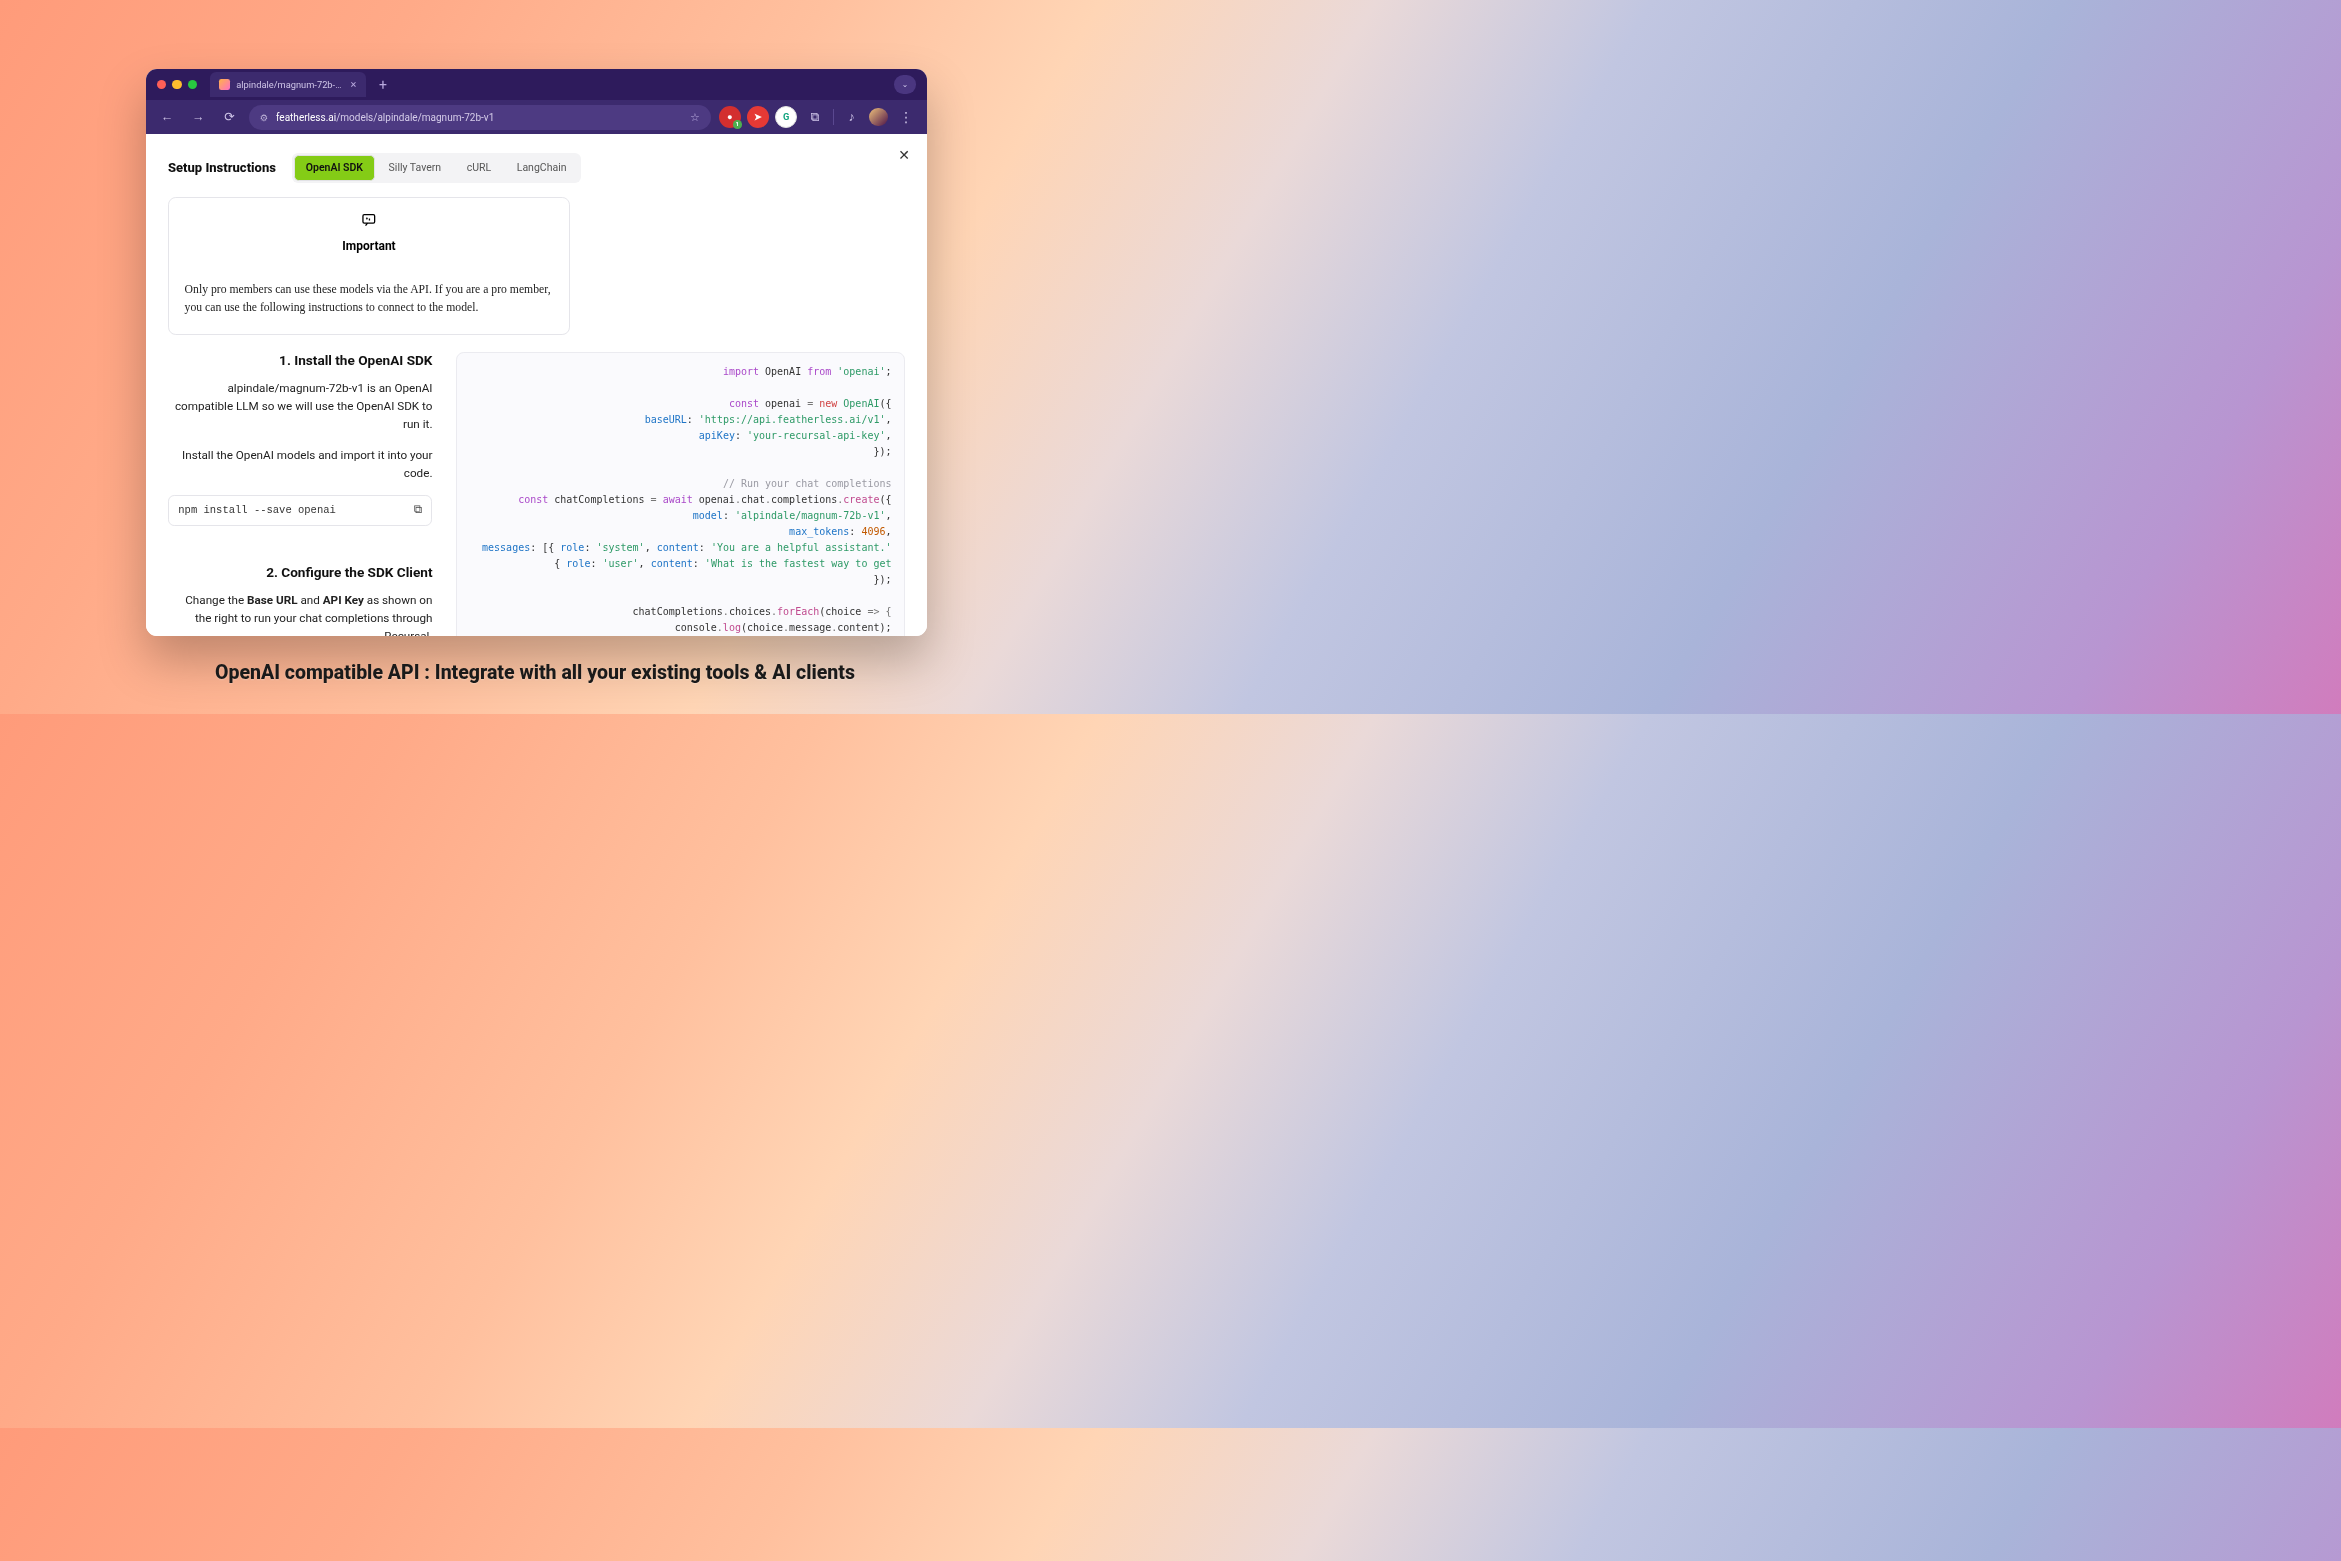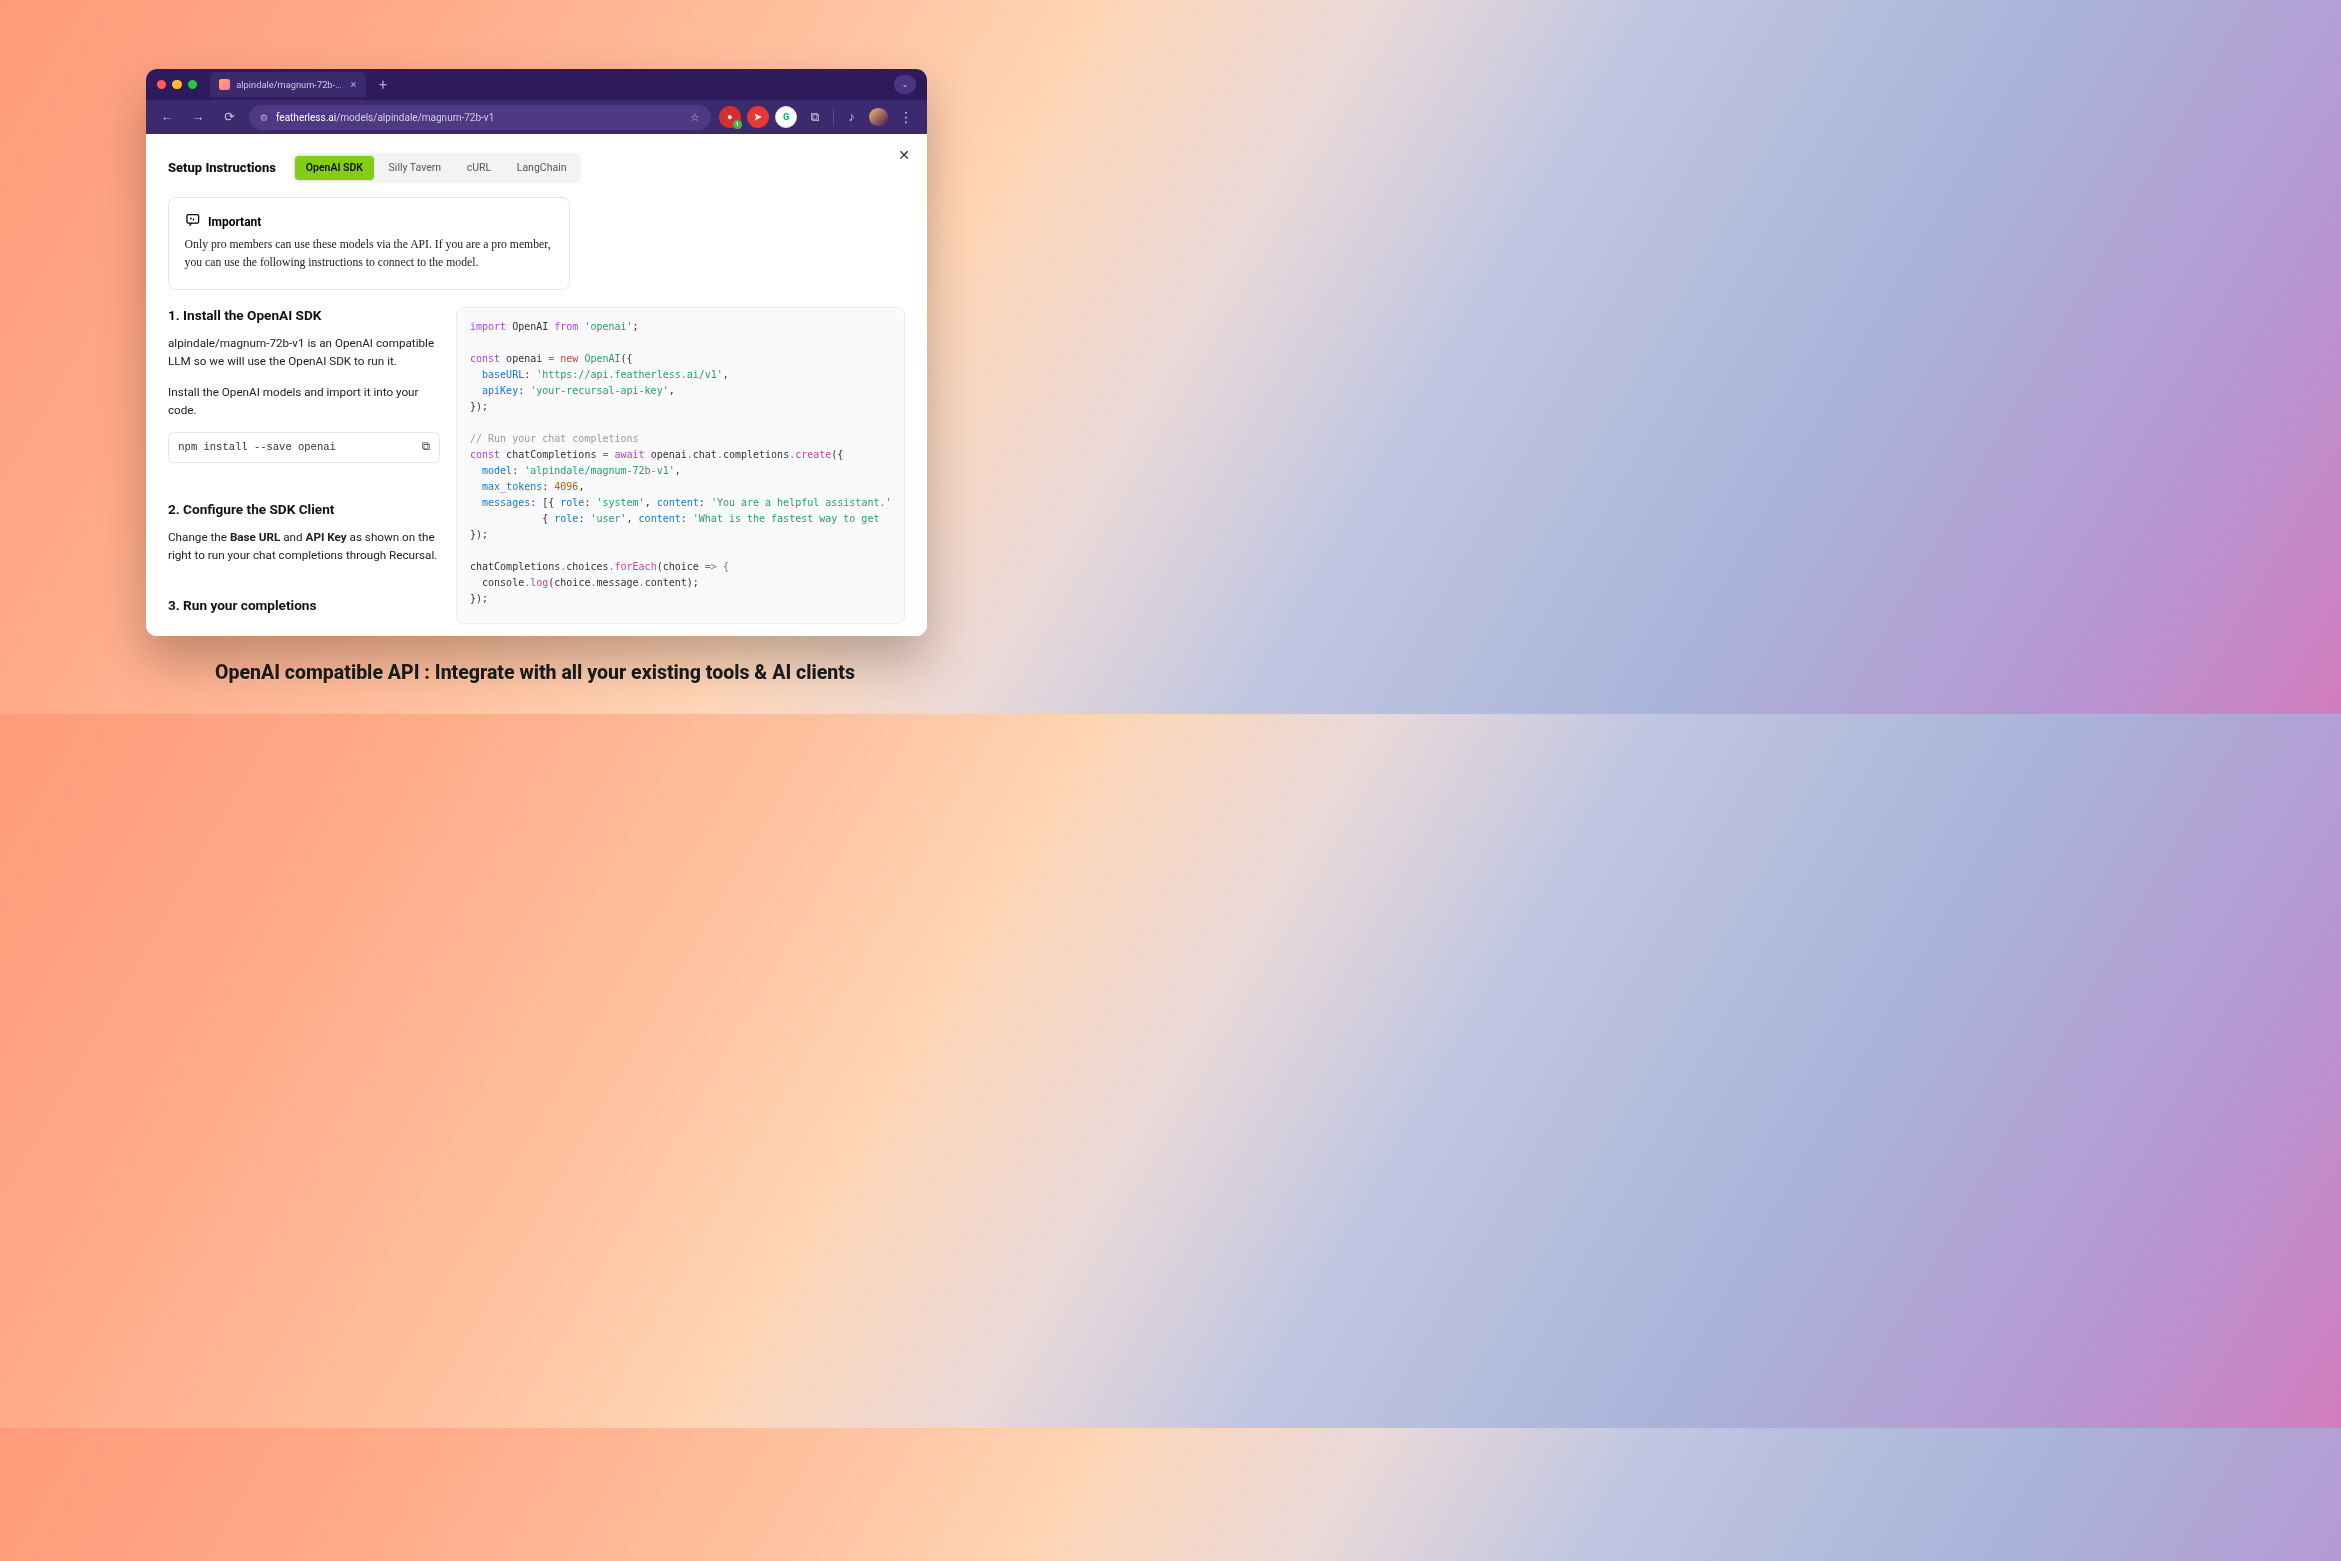--- a/index.html
+++ b/index.html
@@ -124,24 +124,24 @@
   border: 0.8px solid transparent;
 }
 .tab-btn.active { background: #84cc16; border: 0.8px solid #e2e2e6; color: #111; font-weight: 600; }
 
 .important-box {
   border: 0.8px solid #e5e5ea; border-radius: 7.8px;
   padding: 14px 15.6px 17px 15.6px;
   width: 402px;
   margin-bottom: 17px;
 }
-.important-header { display: flex; align-items: center; gap: 7.8px; font-weight: 700; font-size: 12px; margin-bottom: 5px; }
+.important-header { display: flex; align-items: center; gap: 7.8px; font-weight: 700; font-size: 12px; margin-bottom: 28px; flex-direction: column; }
 .important-text { font-size: 11.7px; color: #222; line-height: 1.55; font-family: Liberation Serif, serif; }
 
-.columns { display: flex; gap: 16px; }
+.columns { display: flex; gap: 24px; text-align: right; }
 .left-col { width: 287px; }
 .section-h { font-size: 13.6px; font-weight: 700; color: #111; margin-bottom: 11px; }
 .para { font-size: 11.7px; color: #222; line-height: 1.55; margin-bottom: 12.5px; }
 .strong { font-weight: 700; }
 
 .install-cmd {
   border: 0.8px solid #e5e5ea; border-radius: 6.2px;
   padding: 7.8px 9.3px;
   display: flex; align-items: center; justify-content: space-between;
   font-family: Liberation Mono, monospace;

